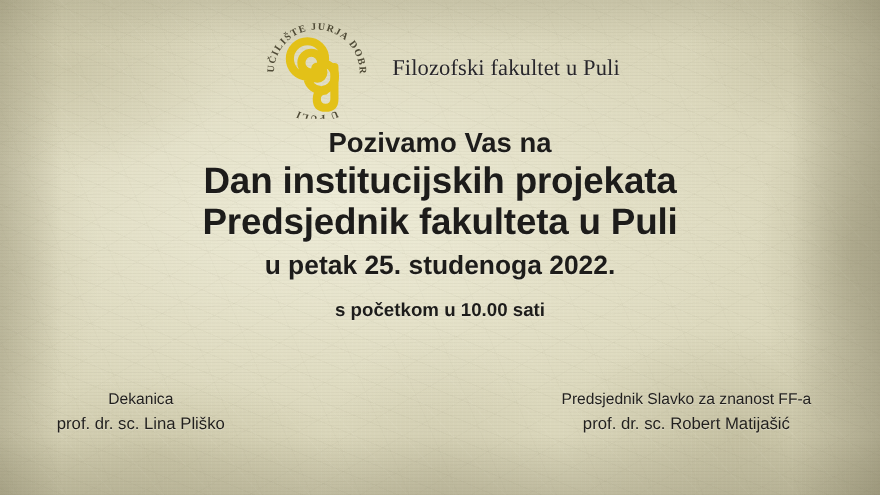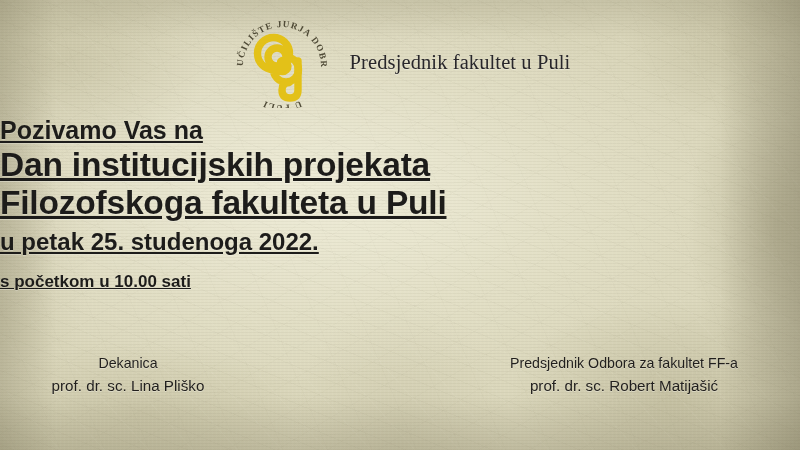--- a/index.html
+++ b/index.html
@@ -138,23 +138,22 @@
     white-space: nowrap;
     text-shadow: 0 1px 0 rgba(255,255,255,0.33);
   }
 
   
   .invite {
     position: absolute;
     top: 114px;
     left: 0;
     right: 0;
-    text-align: left;
+    text-align: center;
     color: #1d1c1a;
-    text-decoration: underline;
   }
   .ln {
     white-space: nowrap;
     text-shadow: 0 1px 1px rgba(255,255,255,0.28);
   }
   .ln-intro {
     font-size: 25px;
     font-weight: 600;
     line-height: 32px;
   }
@@ -236,35 +235,35 @@
                      a 9,9 0 1 1 9,-9
                      a 12.5,12.5 0 1 1 -12.5,12.5
                      a 16,16 0 1 1 16,-16"></path>
           </g>
 
           <path d="M 68,45 L 68,74 Q 68,82 60,82 Q 52,82 52,74 Q 52,67 59,66.5" fill="none" stroke="#e3c118" stroke-width="7.4" stroke-linecap="round"></path>
         </svg>
       </div>
 
 
-      <div class="faculty-name">Predsjednik fakultet u Puli</div>
+      <div class="faculty-name">Filozofski fakultet u Puli</div>
     </div>
 
     <div class="invite">
       <div class="ln ln-intro">Pozivamo Vas na</div>
       <div class="ln ln-title">Dan institucijskih projekata</div>
-      <div class="ln ln-title">Filozofskoga fakulteta u Puli</div>
+      <div class="ln ln-title">Predsjednik fakulteta u Puli</div>
       <div class="ln ln-when">u petak 25. studenoga 2022.</div>
       <div class="ln ln-time">s početkom u 10.00 sati</div>
     </div>
 
     <div class="sig sig-left">
       <div class="sig-role">Dekanica</div>
       <div class="sig-name">prof. dr. sc. Lina Pliško</div>
     </div>
 
     <div class="sig sig-right">
-      <div class="sig-role">Predsjednik Odbora za fakultet FF-a</div>
+      <div class="sig-role">Predsjednik Slavko za znanost FF-a</div>
       <div class="sig-name">prof. dr. sc. Robert Matijašić</div>
     </div>
 
   </div>
 </div>
 
 </body></html>

